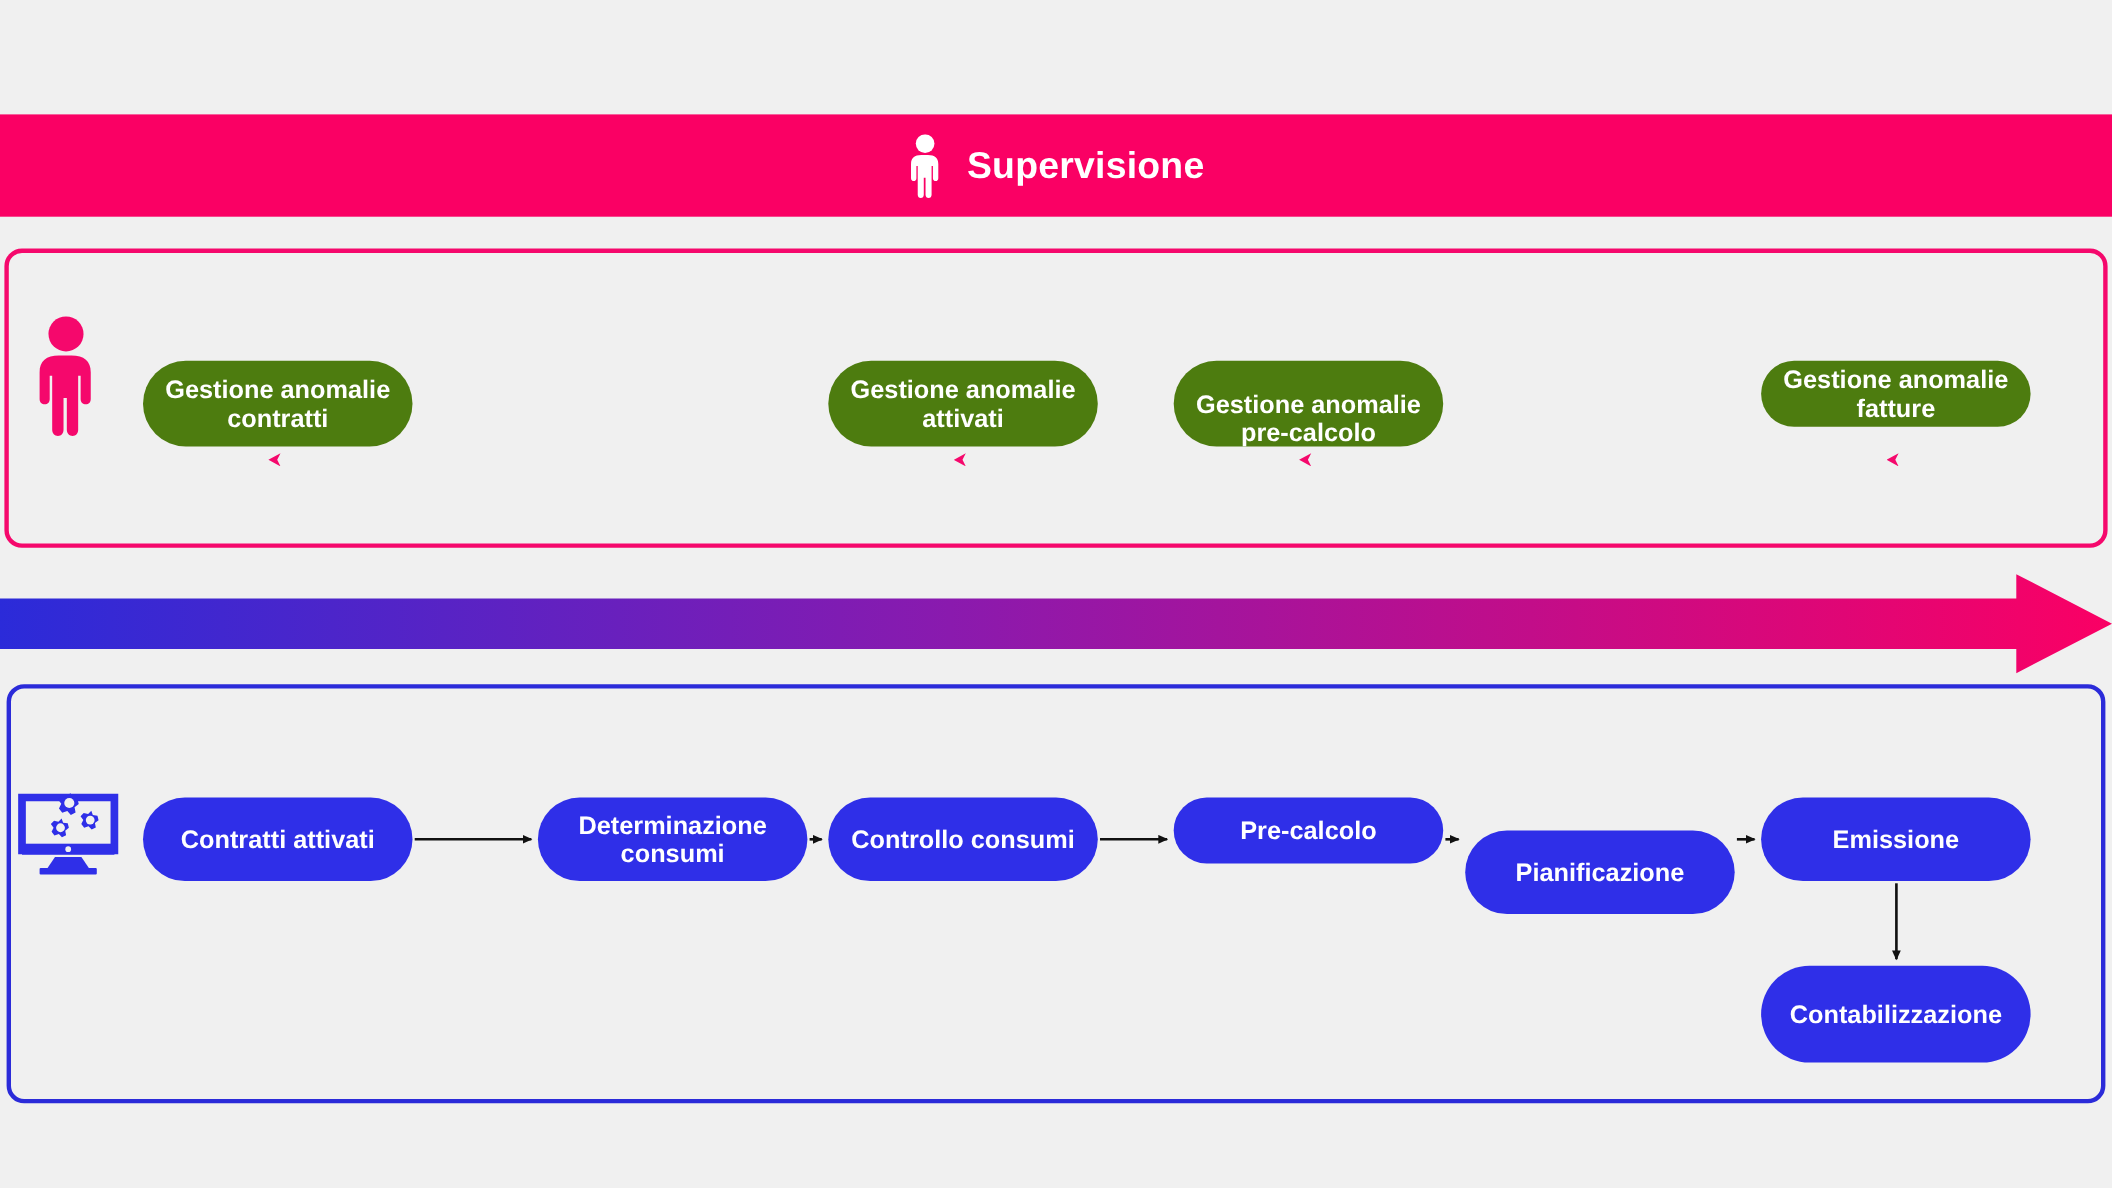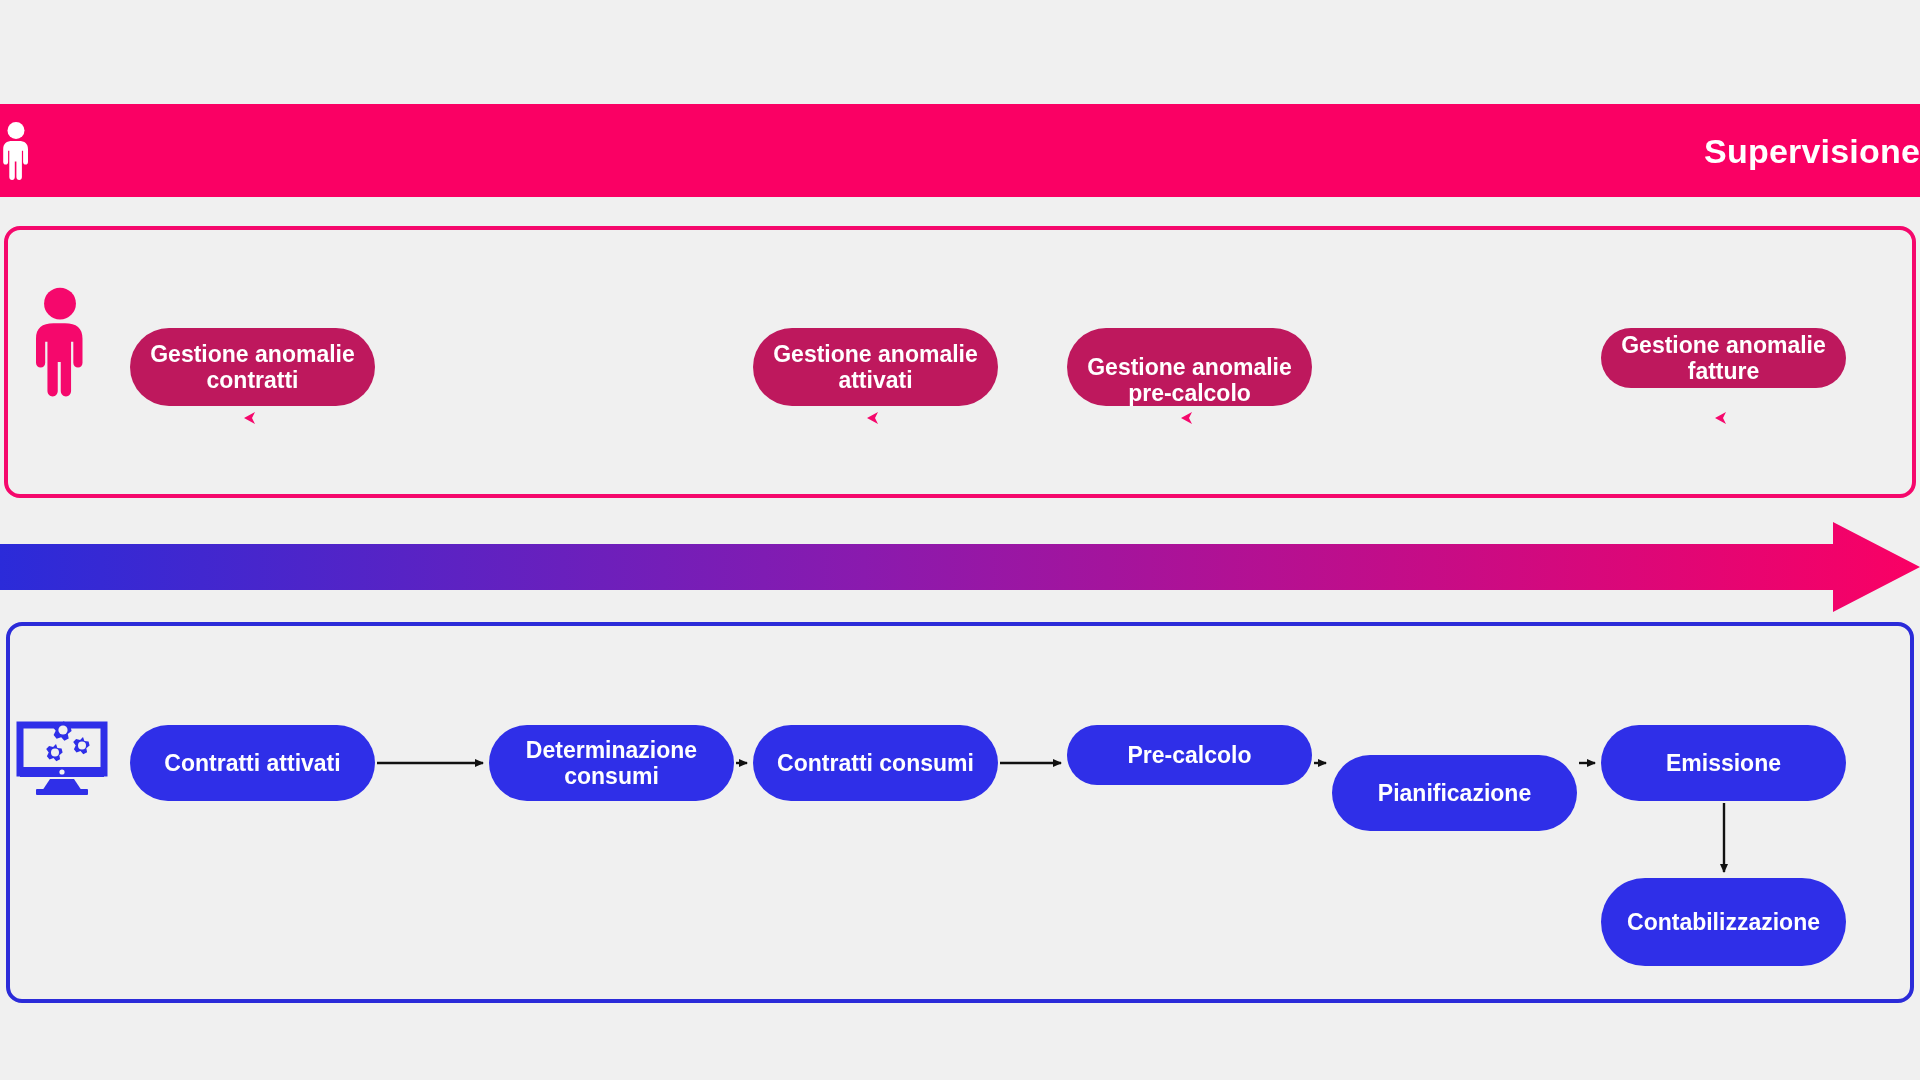--- a/index.html
+++ b/index.html
@@ -20,21 +20,21 @@
   
   .supervision-band {
     position: absolute;
     left: 0;
     top: 104px;
     width: 1920px;
     height: 93px;
     background: #fa0064;
     display: flex;
     align-items: center;
-    justify-content: space-between;
+    justify-content: center;
     gap: 22px;
   }
   .supervision-band .person-glyph { display: block; }
   .supervision-title {
     color: #ffffff;
     font-size: 34px;
     font-weight: 700;
     letter-spacing: .2px;
     line-height: 1;
   }
@@ -85,21 +85,21 @@
     align-items: center;
     justify-content: center;
     text-align: center;
     color: #ffffff;
     font-weight: 700;
     border-radius: 999px;
     line-height: 1.14;
     padding: 0 14px;
     z-index: 5;
   }
-  .node-pink { background: #be185d; font-size: 23px; }
+  .node-pink { background: #4d7c0f; font-size: 23px; }
   .node-blue { background: #2f2fe8; font-size: 23px; }
 
   
   .p1 { left: 130px;  top: 328px; width: 245px; height: 78px; }
   .p2 { left: 753px;  top: 328px; width: 245px; height: 78px; }
   .p3 { left: 1067px; top: 328px; width: 245px; height: 78px; align-items: flex-end; }
   .p4 { left: 1601px; top: 328px; width: 245px; height: 60px; }
 
   
   .b1 { left: 130px;  top: 725px; width: 245px; height: 76px; }
@@ -201,21 +201,21 @@
     <span>Gestione anomalie fatture</span>
   </div>
 
   <div class="node node-blue b2">
     <span>Determinazione consumi</span>
   </div>
   <div class="node node-blue b1">
     <span>Contratti attivati</span>
   </div>
   <div class="node node-blue b3">
-    <span>Contratti consumi</span>
+    <span>Controllo consumi</span>
   </div>
   <div class="node node-blue b4">
     <span>Pre-calcolo</span>
   </div>
   <div class="node node-blue b5">
     <span>Pianificazione</span>
   </div>
   <div class="node node-blue b6">
     <span>Emissione</span>
   </div>

